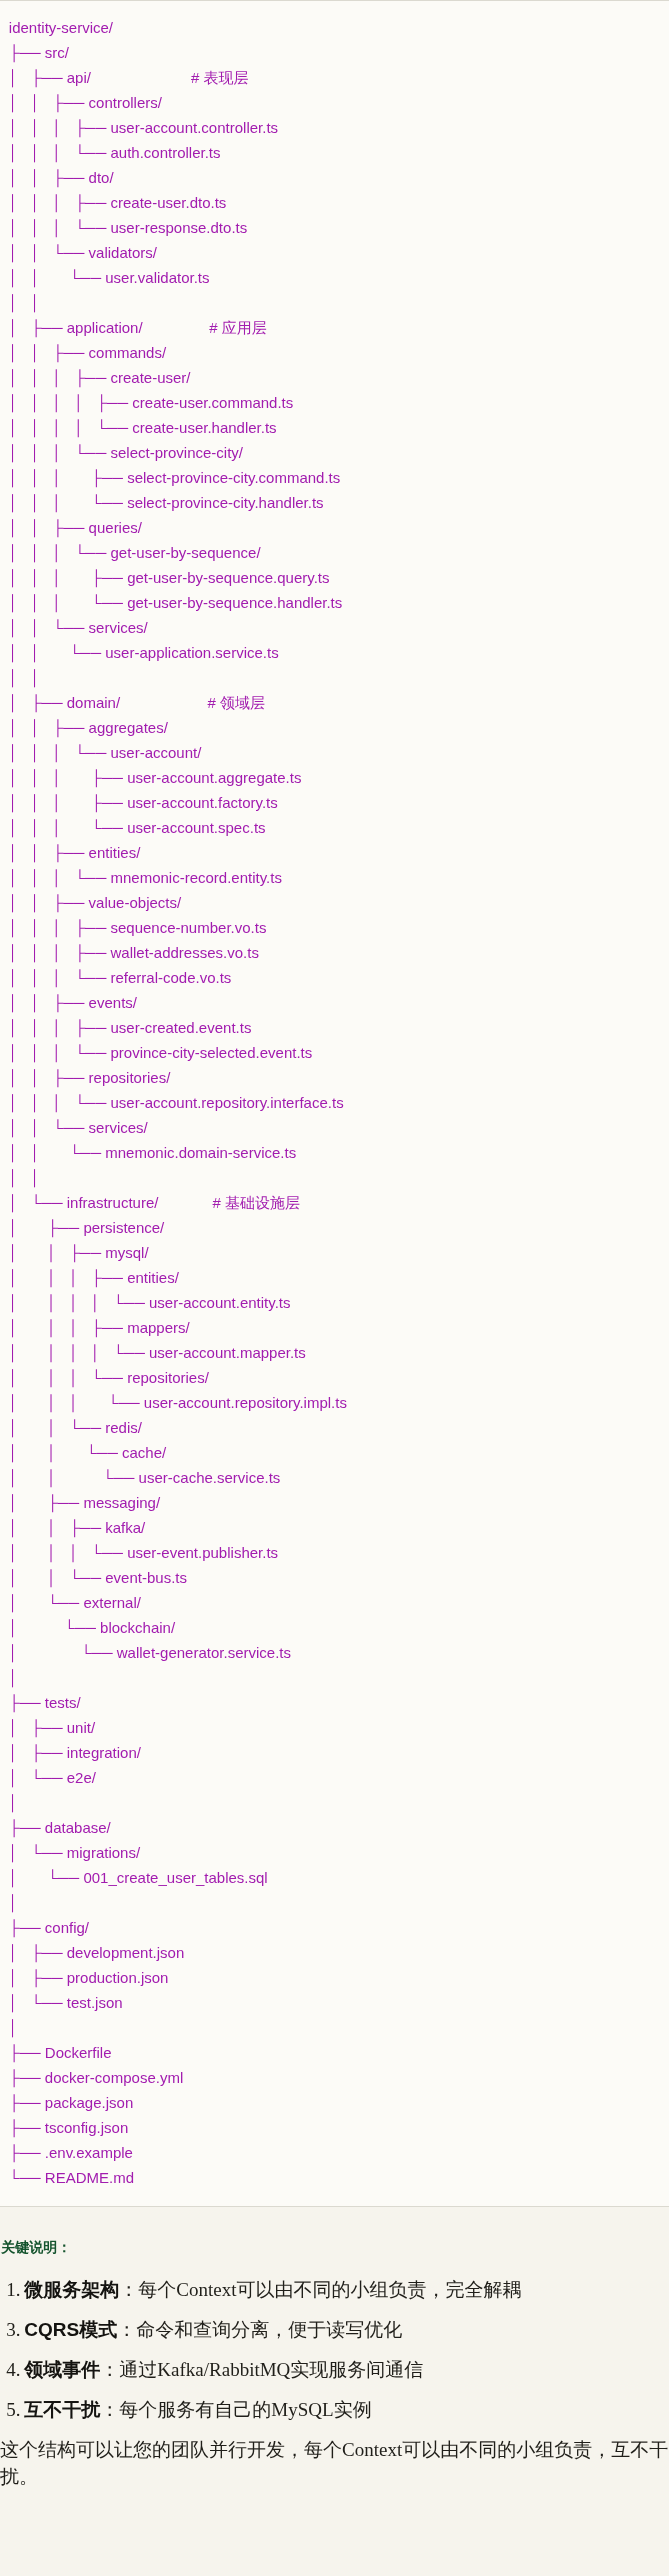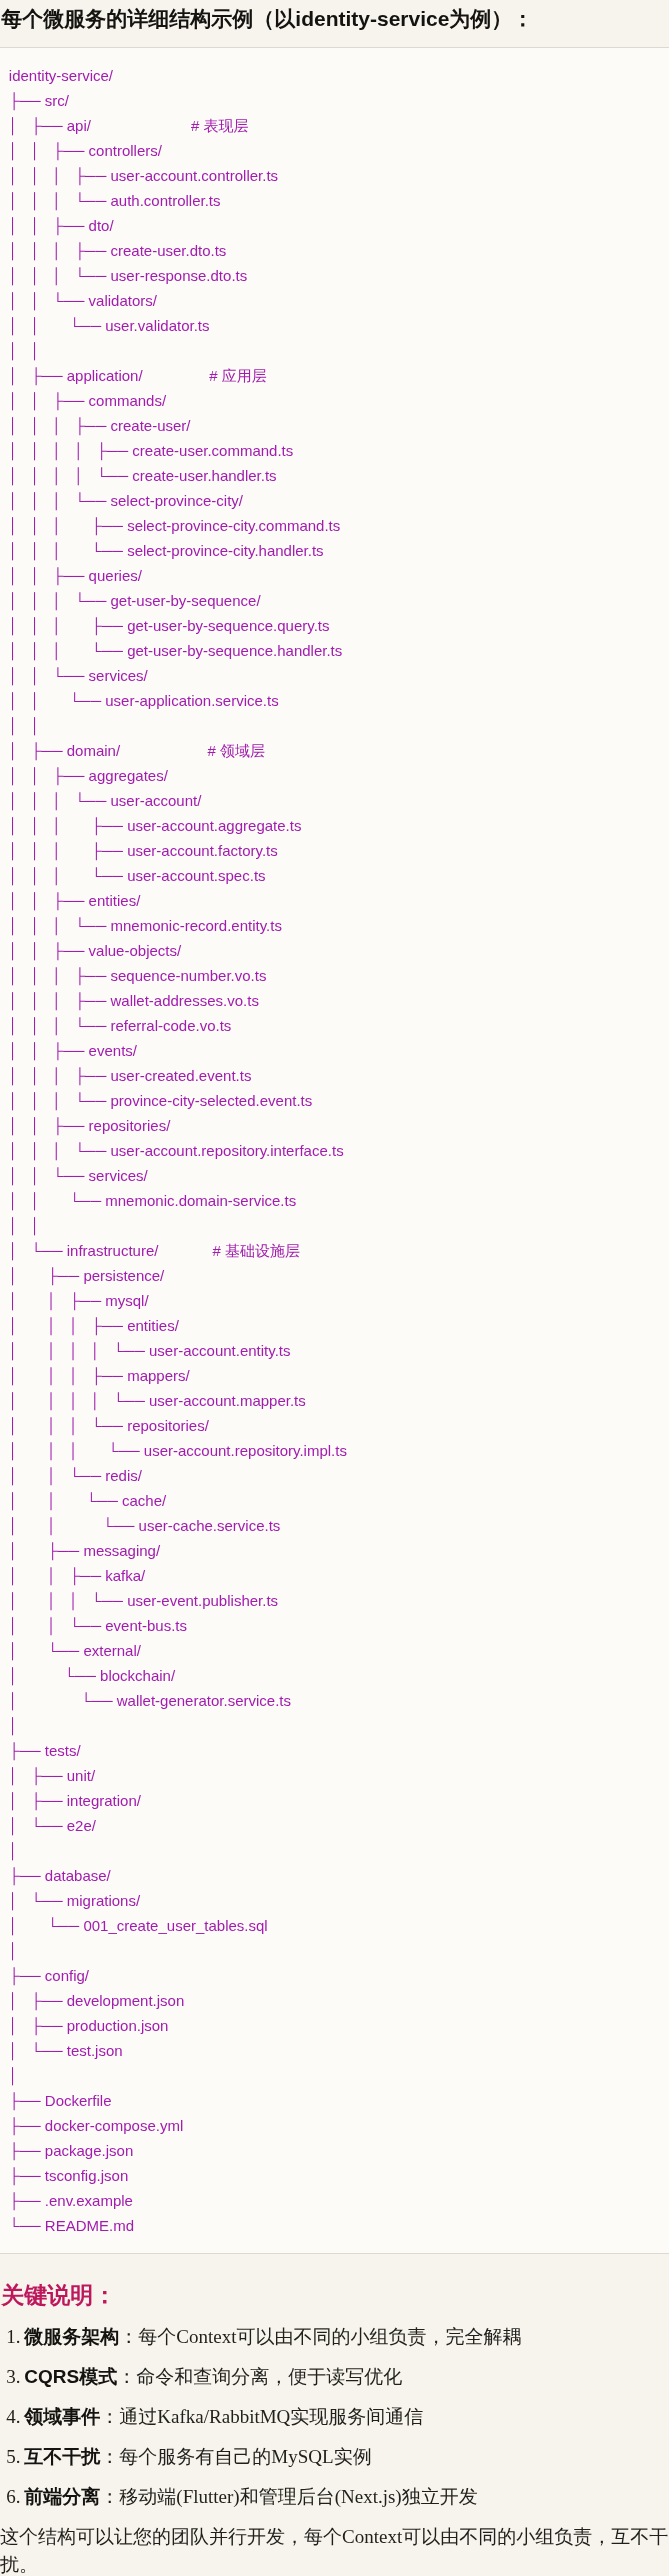--- a/index.html
+++ b/index.html
@@ -37,24 +37,24 @@
     padding: 0 8.8px;
     font-family: Liberation Sans, sans-serif;
     font-size: 15px;
     line-height: 25px;
     color: #a21caf;
     white-space: pre;
     overflow: hidden;
   }
   .notes-heading {
     margin: 27.5px 0 0 1.3px;
-    font-size: 23px;
+    font-size: 14px;
     line-height: 27.5px;
     font-weight: 700;
-    color: #be185d;
+    color: #14532d;
     font-family: "Liberation Sans", "DejaVu Sans", sans-serif;
   }
   .notes-list {
     margin: 13.8px 0 0 0;
     padding: 0 0 0 6.3px;
     list-style: none;
   }
   .notes-list li {
     margin: 0 0 12.5px 0;
     font-size: 19px;
@@ -75,21 +75,20 @@
     font-size: 19px;
     line-height: 27.5px;
     color: #201F1A;
   }
 </style>
 </head>
 <body>
 
 <main class="message">
 
-  <h4 class="page-title">每个微服务的详细结构示例（以identity-service为例）：</h4>
 
   <div class="codeblock">
     <pre>identity-service/
 ├── src/
 │   ├── api/                        # 表现层
 │   │   ├── controllers/
 │   │   │   ├── user-account.controller.ts
 │   │   │   └── auth.controller.ts
 │   │   ├── dto/
 │   │   │   ├── create-user.dto.ts
@@ -174,19 +173,18 @@
 └── README.md</pre>
   </div>
 
   <h4 class="notes-heading">关键说明：</h4>
 
   <ol class="notes-list">
     <li><span class="note-number">1.</span><strong class="note-term">微服务架构</strong><span>：每个Context可以由不同的小组负责，完全解耦</span></li>
     <li><span class="note-number">3.</span><strong class="note-term">CQRS模式</strong><span>：命令和查询分离，便于读写优化</span></li>
     <li><span class="note-number">4.</span><strong class="note-term">领域事件</strong><span>：通过Kafka/RabbitMQ实现服务间通信</span></li>
     <li><span class="note-number">5.</span><strong class="note-term">互不干扰</strong><span>：每个服务有自己的MySQL实例</span></li>
-    <li><span class="note-number">6.</span><strong class="note-term">前端分离</strong><span>：移动端(Flutter)和管理后台(Next.js)独立开发</span></li>
   </ol>
 
   <p class="closing">这个结构可以让您的团队并行开发，每个Context可以由不同的小组负责，互不干扰。</p>
 
 </main>
 
 
 </body></html>

